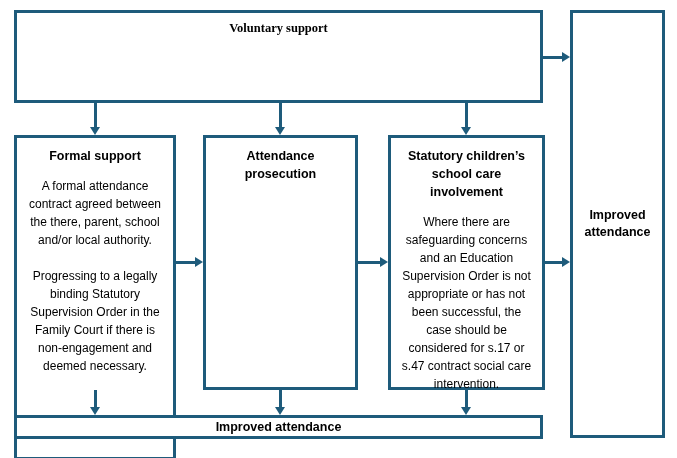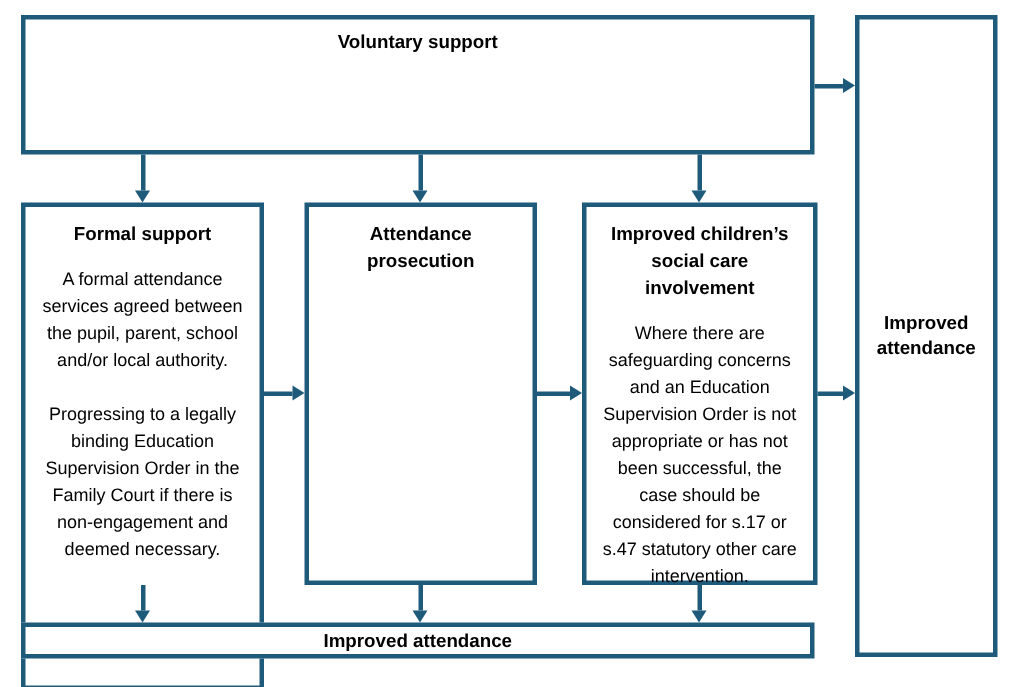--- a/index.html
+++ b/index.html
@@ -30,21 +30,21 @@
     line-height: 18px;
     margin: 0 0 12px 0;
   }
   .box-body {
     font-size: 12px;
     line-height: 18px;
     margin: 0 0 18px 0;
   }
   
   #box-voluntary   { left: 14px;  top: 10px;  width: 529px; height: 93px;  padding: 6px 10px; }
-  #box-voluntary .box-title { margin-bottom: 0; }
+  #box-voluntary .box-title { margin-bottom: 0; font-family: Liberation Serif, serif; }
   #box-voluntary .box-body  { max-width: 500px; margin: 0 auto; }
   #box-formal      { left: 14px;  top: 135px; width: 162px; height: 325px; padding: 9px 8px; }
   #box-prosecution { left: 203px; top: 135px; width: 155px; height: 255px; padding: 9px 7px; }
   #box-statutory   { left: 388px; top: 135px; width: 157px; height: 255px; padding: 9px 7px; }
   #box-improved-right {
     left: 570px; top: 10px; width: 95px; height: 428px;
     display: flex; align-items: center; justify-content: center;
   }
   #box-improved-bottom {
     left: 14px; top: 415px; width: 529px; height: 24px;
@@ -74,31 +74,31 @@
 </style>
 </head>
 <body>
 
 <div class="box" id="box-voluntary">
   <div class="box-title">Voluntary support</div>
 </div>
 
 <div class="box" id="box-formal">
   <div class="box-title">Formal support</div>
-  <p class="box-body">A formal attendance services agreed between the pupil, parent, school and/or local authority.</p>
-  <p class="box-body">Progressing to a legally binding Education Supervision Order in the Family Court if there is non-engagement and deemed necessary.</p>
+  <p class="box-body">A formal attendance contract agreed between the there, parent, school and/or local authority.</p>
+  <p class="box-body">Progressing to a legally binding Statutory Supervision Order in the Family Court if there is non-engagement and deemed necessary.</p>
 </div>
 
 <div class="box" id="box-prosecution">
   <div class="box-title">Attendance prosecution</div>
 </div>
 
 <div class="box" id="box-statutory">
-  <div class="box-title">Improved children’s social care involvement</div>
-  <p class="box-body">Where there are safeguarding concerns and an Education Supervision Order is not appropriate or has not been successful, the case should be considered for s.17 or s.47 statutory other care intervention.</p>
+  <div class="box-title">Statutory children’s school care involvement</div>
+  <p class="box-body">Where there are safeguarding concerns and an Education Supervision Order is not appropriate or has not been successful, the case should be considered for s.17 or s.47 contract social care intervention.</p>
 </div>
 
 <div class="box" id="box-improved-right">
   <p class="terminal-label">Improved attendance</p>
 </div>
 
 <div class="box" id="box-improved-bottom">
   <p class="terminal-label">Improved attendance</p>
 </div>
 

